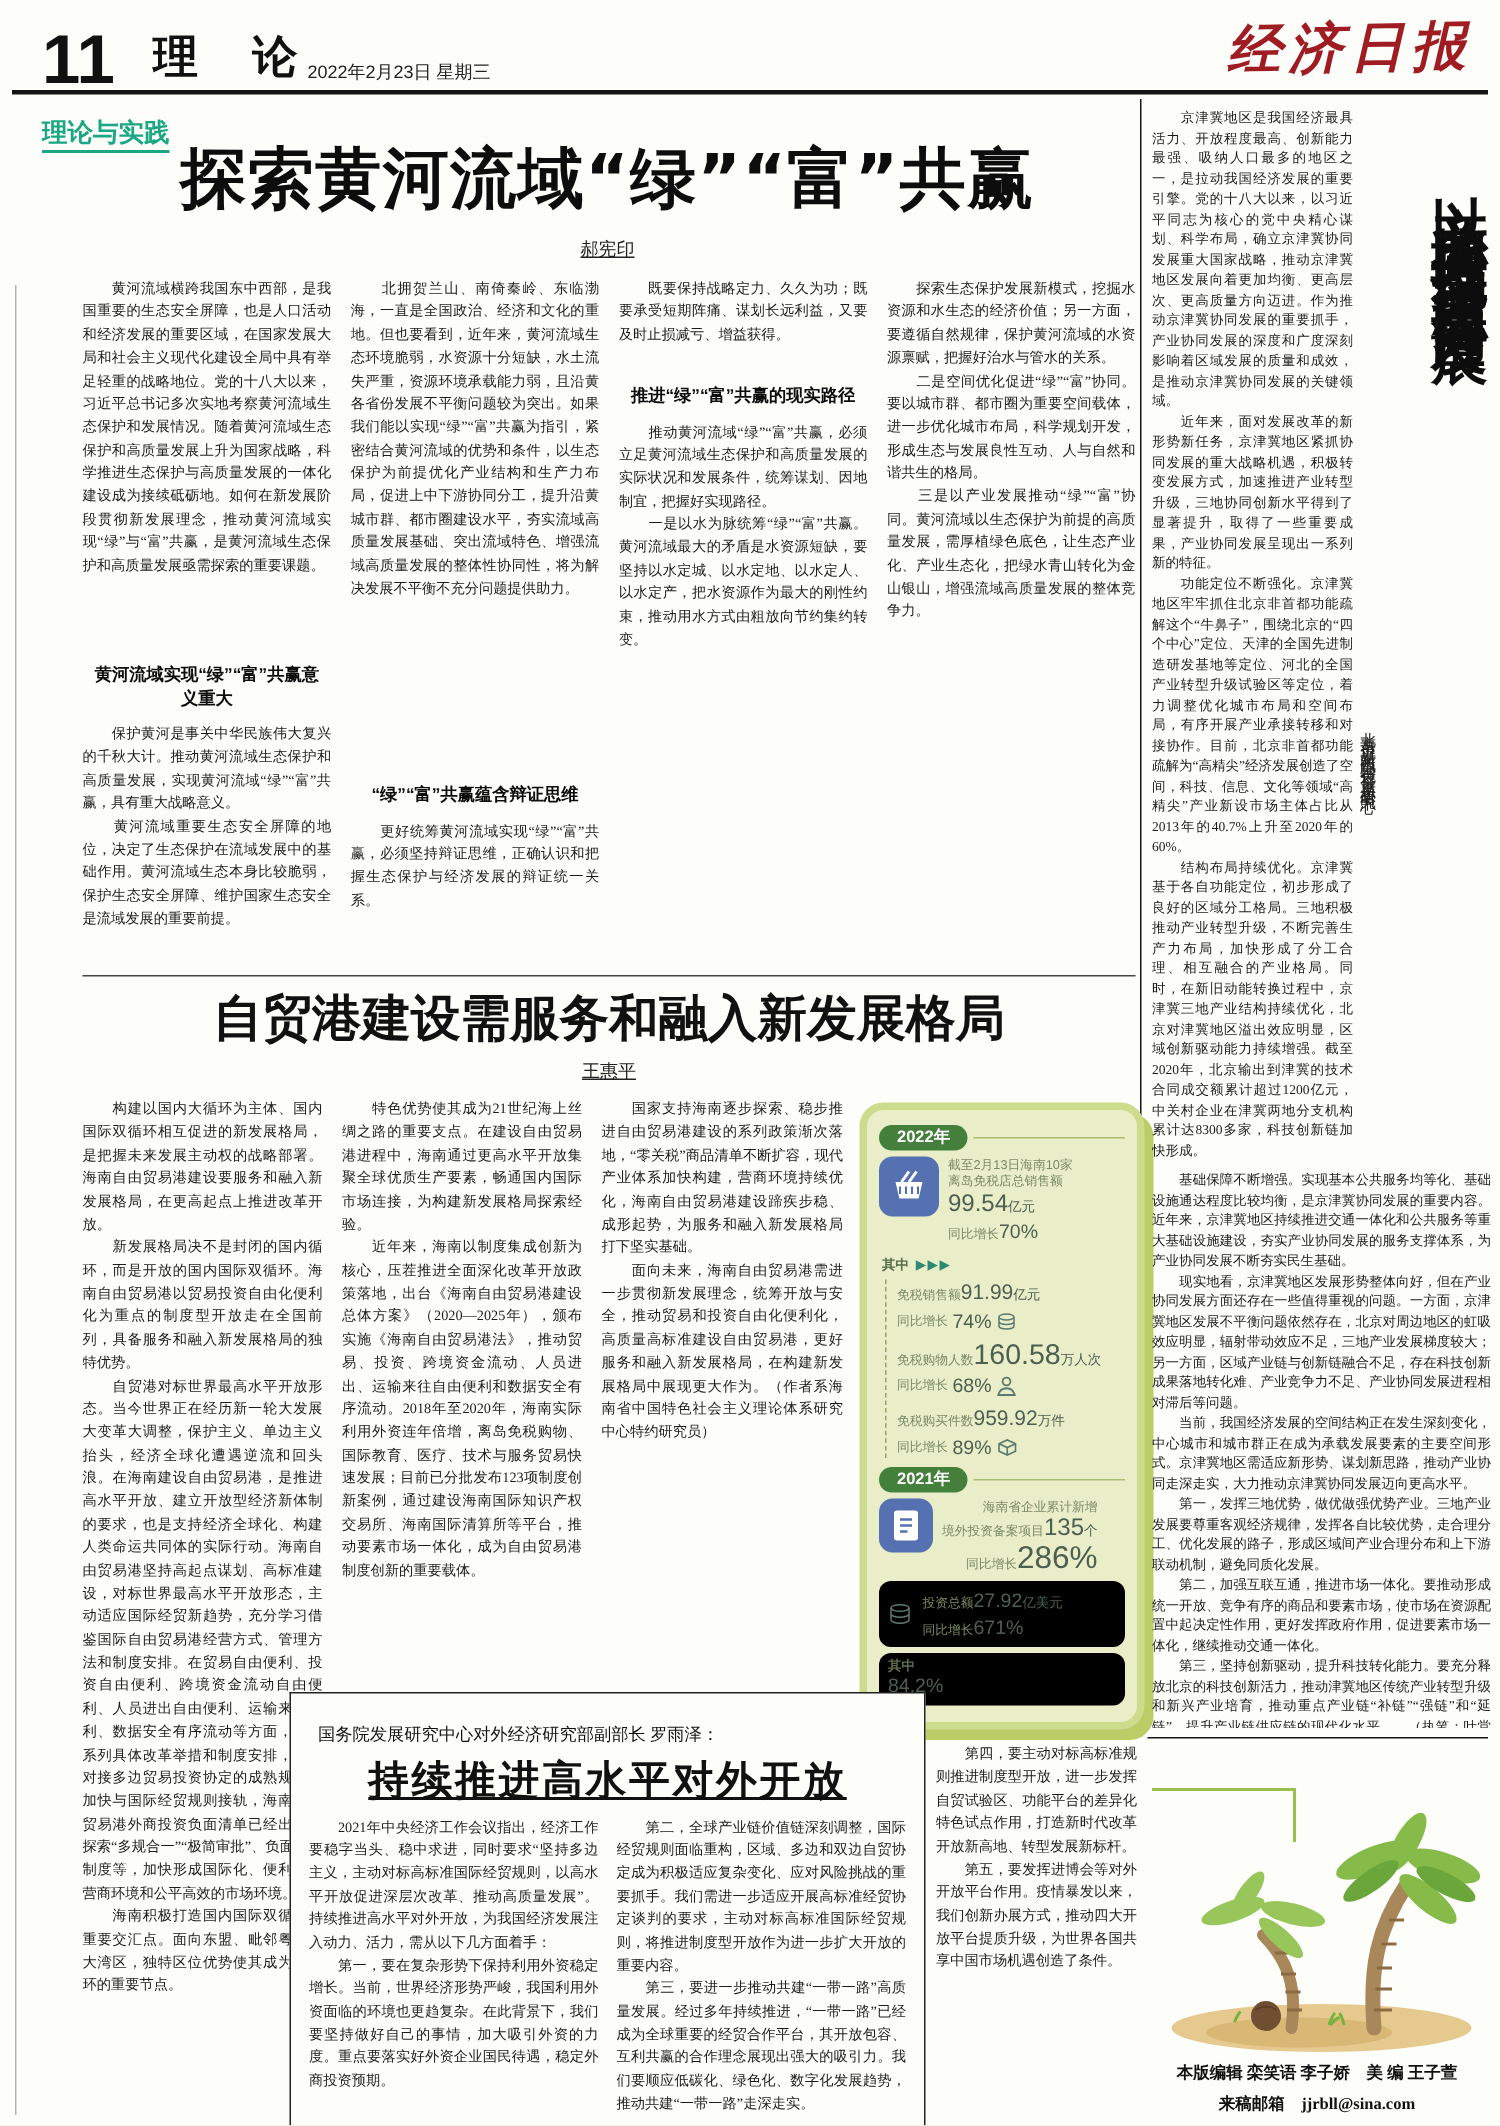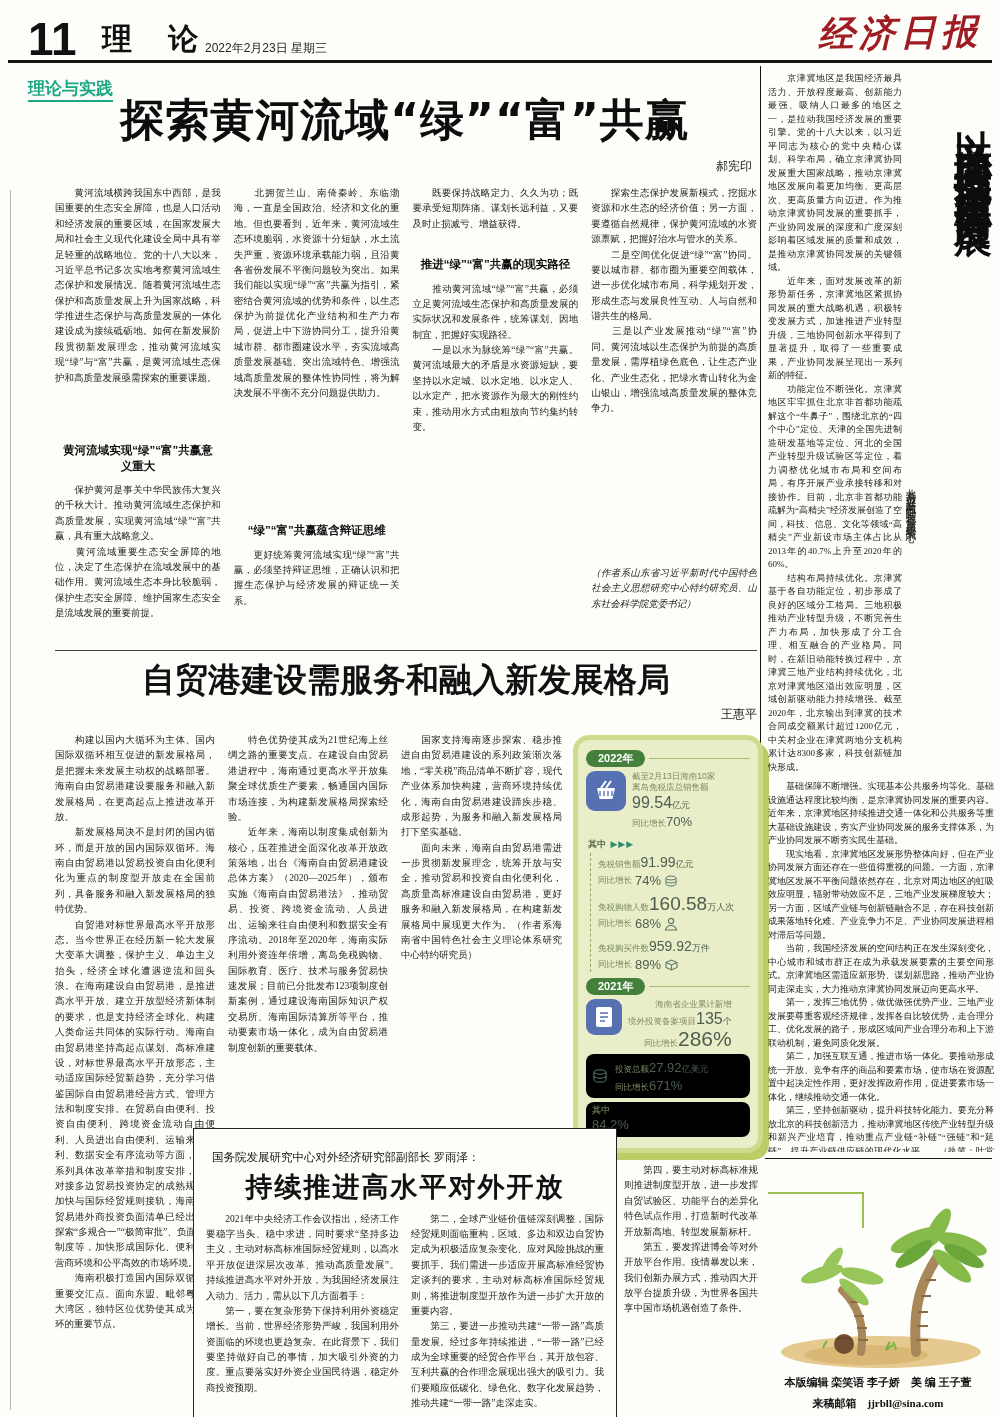--- a/index.html
+++ b/index.html
@@ -9,22 +9,22 @@
   .rule{background:#141414;}
   
   .pagenum{font:bold 46px/1 "Liberation Sans",sans-serif;color:#111;}
   .secname{font:bold 30px/1 "Liberation Sans",sans-serif;letter-spacing:14px;color:#111;}
   .date{font:12px/1 "Liberation Sans",sans-serif;color:#222;}
   .masthead{font:bold italic 36px/1 "DejaVu Serif",serif;color:#9f1d22;letter-spacing:5px;transform:rotate(-1deg);}
   .tag{font:bold 17px/1 "Liberation Sans",sans-serif;color:#1ba784;border-bottom:2px solid #1ba784;padding-bottom:3px;}
   
   .h-main{font:bold 44px/1.1 "DejaVu Sans",sans-serif;letter-spacing:1px;text-align:center;color:#0d0d0d;}
   .h-serif{font:bold 33px/1.15 "Liberation Serif",serif;text-align:center;color:#111;}
-  .h-box{font:bold 27px/1.1 "Liberation Serif",serif;text-align:center;color:#111;letter-spacing:2px;}
-  .byline{font:12px/1 "Liberation Serif",serif;text-align:right;color:#222;}
+  .h-box{font:bold 27px/1.1 "Liberation Serif",serif;text-align:center;color:#111;letter-spacing:2px;text-decoration:underline;}
+  .byline{font:12px/1 "Liberation Serif",serif;text-align:center;color:#222;text-decoration:underline;}
   .kicker{font:11.5px/1.3 "Liberation Serif",serif;color:#111;}
   .bt{font:9.5px/1.62 "Liberation Serif",serif;text-align:justify;white-space:pre-line;overflow:hidden;color:#1b1b1b;}
   .bt-s{font:9px/1.5 "Liberation Serif",serif;text-align:justify;white-space:pre-line;overflow:hidden;color:#1b1b1b;}
   .sub{font:bold 11.5px/1.35 "Liberation Sans",sans-serif;text-align:center;margin:9px 4px;color:#0d0d0d;}
   .note{font-style:italic;}
   .cols{display:flex;gap:13px;}
   .cols>div{flex:1;}
   
   .vhead{writing-mode:vertical-rl;text-orientation:upright;font:bold 38px/1 "DejaVu Sans",sans-serif;
          letter-spacing:7px;color:#0d0d0d;}
@@ -88,21 +88,20 @@
     <div>
       <div class="bt" style="height:62px;">　　既要保持战略定力、久久为功；既要承受短期阵痛、谋划长远利益，又要及时止损减亏、增益获得。</div>
       <div class="sub">推进“绿”“富”共赢的现实路径</div>
       <div class="bt" style="height:340px;">　　推动黄河流域“绿”“富”共赢，必须立足黄河流域生态保护和高质量发展的实际状况和发展条件，统筹谋划、因地制宜，把握好实现路径。
 　　一是以水为脉统筹“绿”“富”共赢。黄河流域最大的矛盾是水资源短缺，要坚持以水定城、以水定地、以水定人、以水定产，把水资源作为最大的刚性约束，推动用水方式由粗放向节约集约转变。</div>
     </div>
     <div>
       <div class="bt" style="height:380px;">　　探索生态保护发展新模式，挖掘水资源和水生态的经济价值；另一方面，要遵循自然规律，保护黄河流域的水资源禀赋，把握好治水与管水的关系。
 　　二是空间优化促进“绿”“富”协同。要以城市群、都市圈为重要空间载体，进一步优化城市布局，科学规划开发，形成生态与发展良性互动、人与自然和谐共生的格局。
 　　三是以产业发展推动“绿”“富”协同。黄河流域以生态保护为前提的高质量发展，需厚植绿色底色，让生态产业化、产业生态化，把绿水青山转化为金山银山，增强流域高质量发展的整体竞争力。</div>
-      <div class="bt note" style="height:70px;">（作者系山东省习近平新时代中国特色社会主义思想研究中心特约研究员、山东社会科学院党委书记）</div>
     </div>
   </div>
 
   <div class="abs" style="left:55px;top:650px;width:702px;height:1px;background:#444;"></div>
 
   <div class="abs h-serif" style="left:55px;top:662px;width:702px;">自贸港建设需服务和融入新发展格局</div>
   <div class="abs byline" style="left:55px;top:708px;width:702px;">王惠平</div>
 
   <div class="abs bt" style="left:55px;top:733px;width:160px;height:678px;">　　构建以国内大循环为主体、国内国际双循环相互促进的新发展格局，是把握未来发展主动权的战略部署。海南自由贸易港建设要服务和融入新发展格局，在更高起点上推进改革开放。
 　　新发展格局决不是封闭的国内循环，而是开放的国内国际双循环。海南自由贸易港以贸易投资自由化便利化为重点的制度型开放走在全国前列，具备服务和融入新发展格局的独特优势。

